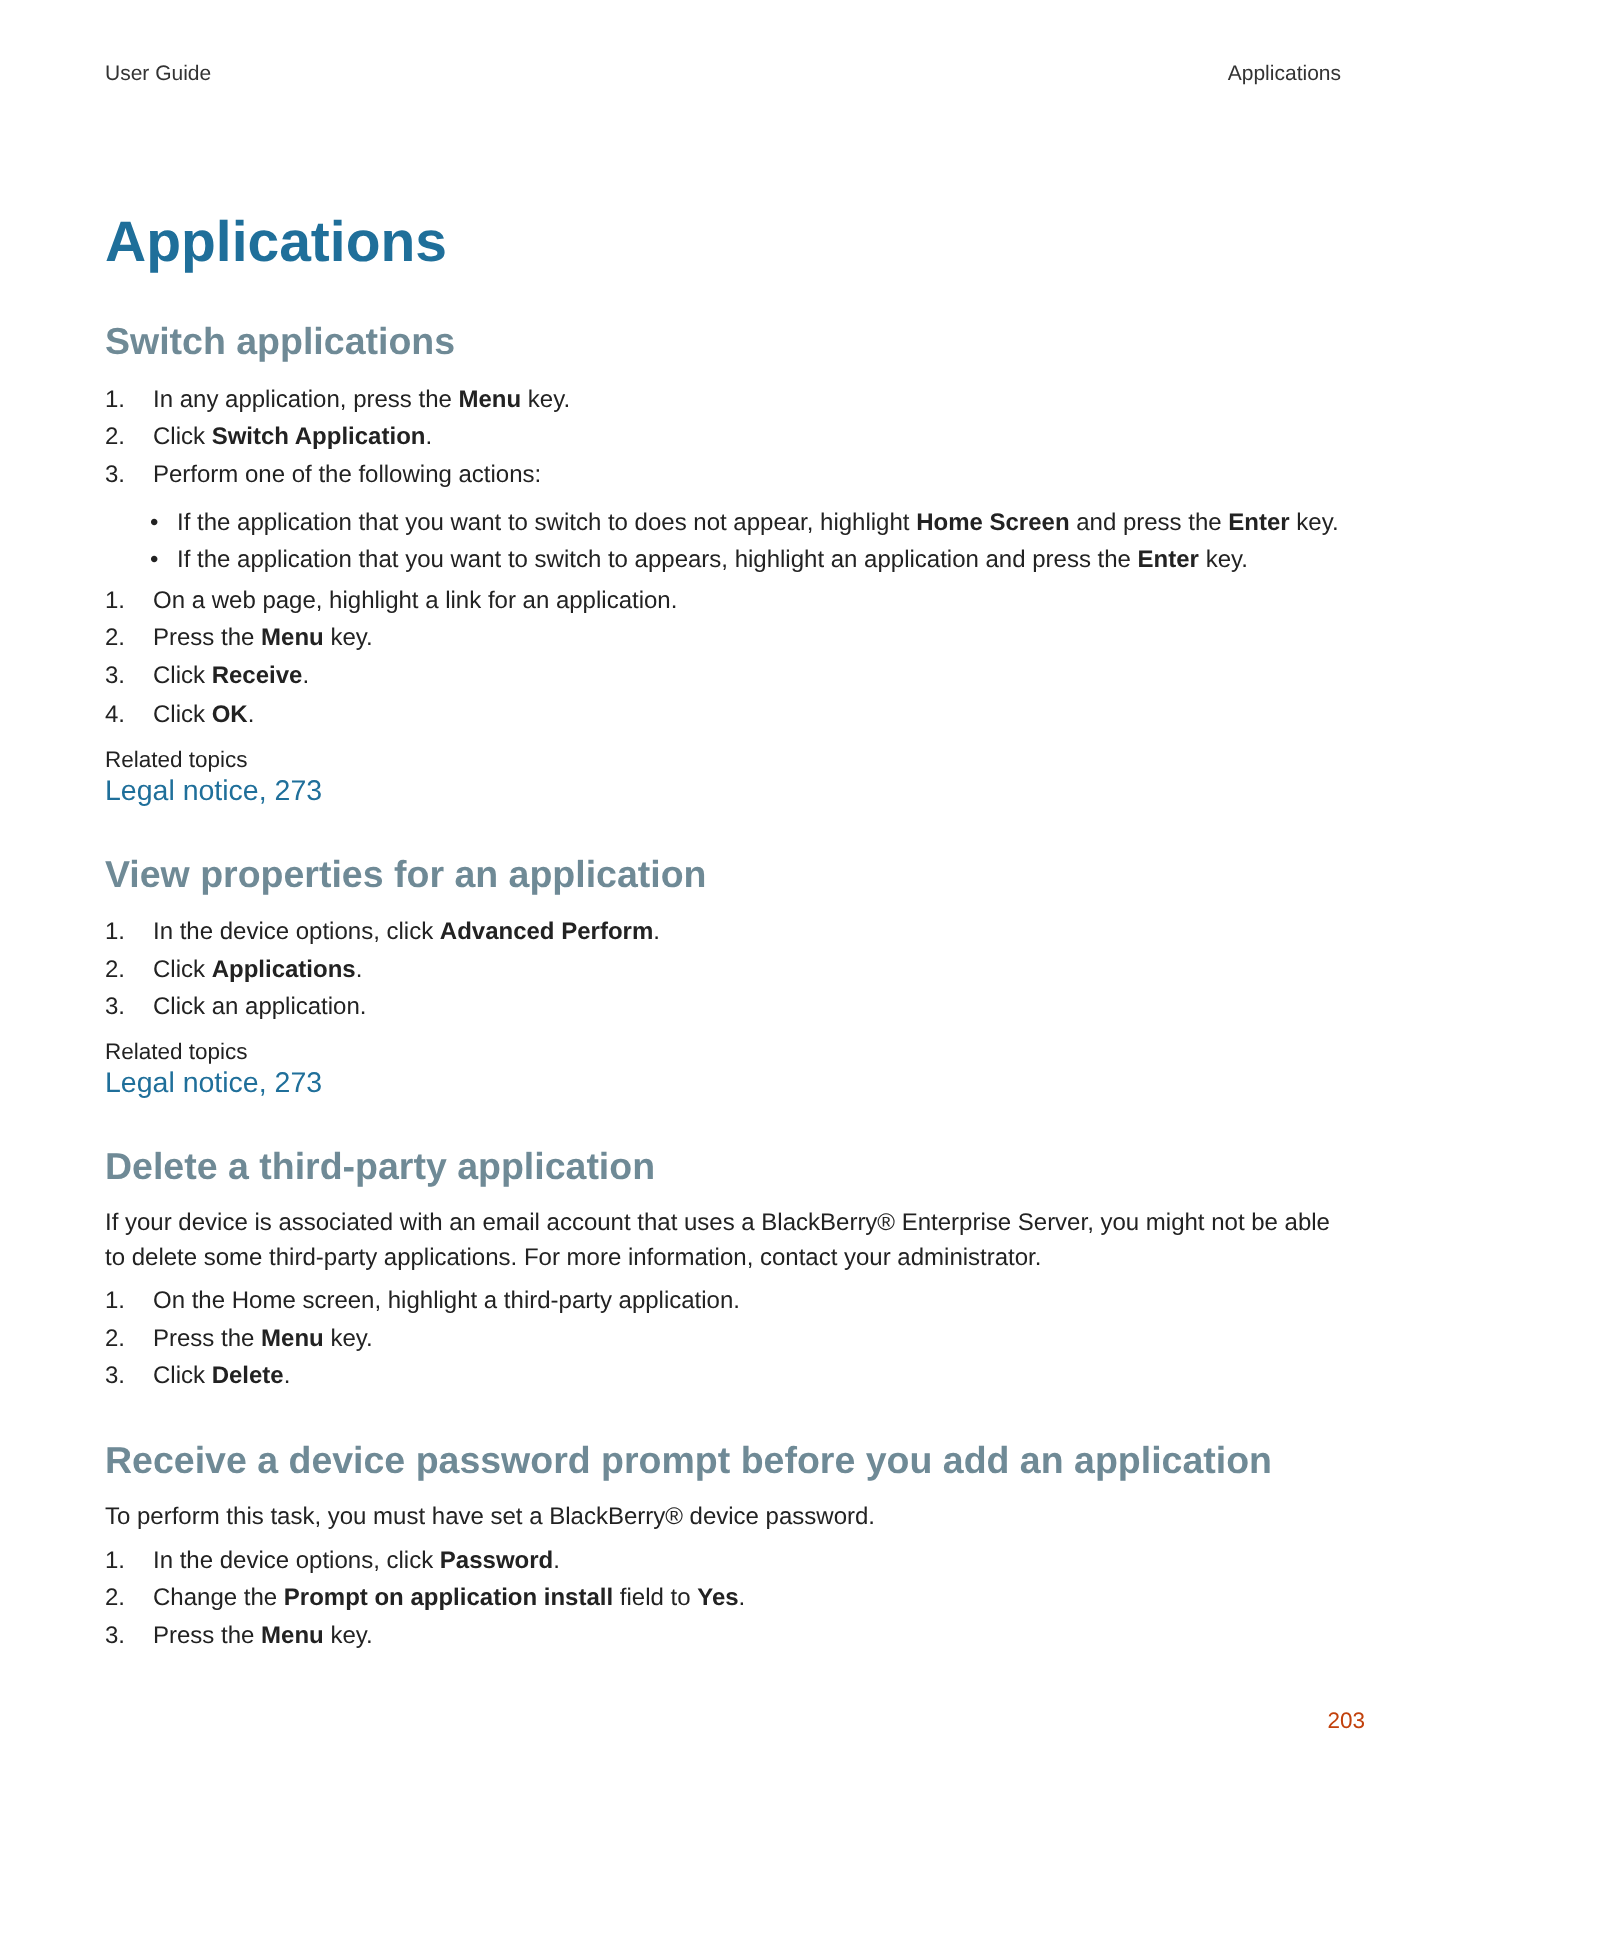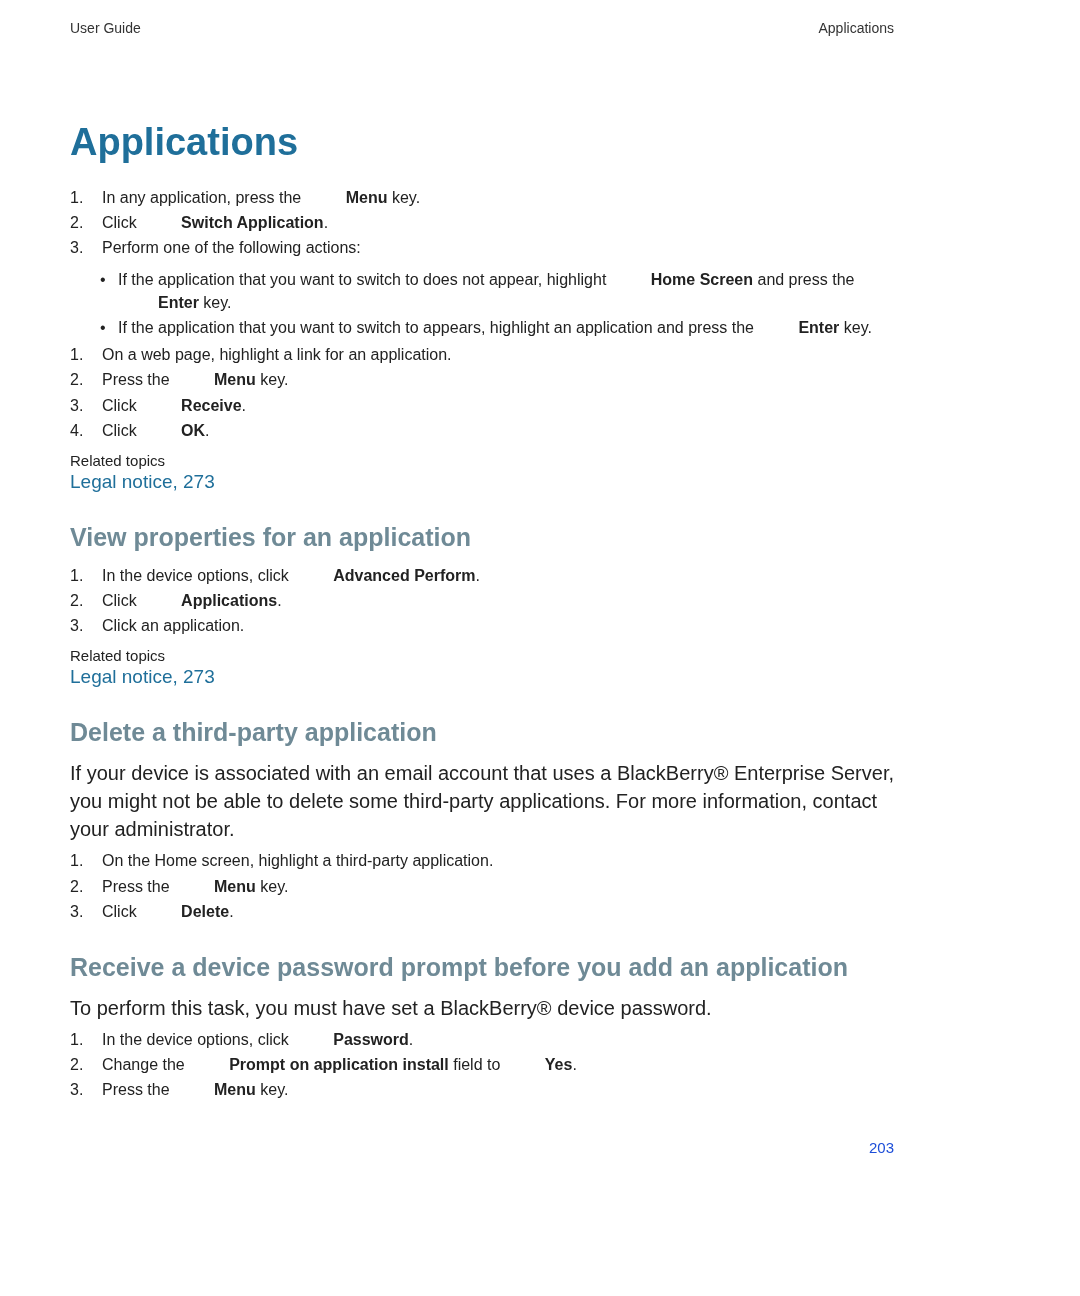--- a/index.html
+++ b/index.html
@@ -8,21 +8,21 @@
     background: #fff;
     width: 1080px;
     font-family: "Segoe UI", "Myriad Pro", "Helvetica Neue", Arial, sans-serif;
     color: #222;
   }
   .page {
     position: relative;
     box-sizing: border-box;
     width: 964px;
     min-height: 1296px;
-    padding: 20px 70px 60px 70px;
+    padding: 40px 70px 60px 70px;
   }
   .running-head {
     display: flex;
     justify-content: space-between;
     font-size: 14px;
     color: #333;
     margin-bottom: 85px;
   }
   h1.chapter {
     color: #1f6f9a;
@@ -30,21 +30,21 @@
     font-size: 38px;
     margin: 0 0 22px 0;
   }
   h2.section {
     color: #6f8a96;
     font-weight: 700;
     font-size: 25px;
     margin: 30px 0 12px 0;
   }
   p.body {
-    font-size: 20px;
+    font-size: 16px;
     line-height: 1.4;
     margin: 6px 0;
   }
   ol.num {
     list-style: none;
     counter-reset: item;
     padding: 0;
     margin: 4px 0 8px 0;
   }
   ol.num > li {
@@ -83,40 +83,40 @@
     font-size: 15px;
     margin: 10px 0 2px 0;
   }
   a.related-link {
     color: #1f6f9a;
     text-decoration: none;
     font-size: 19px;
   }
   .pageno {
     position: absolute;
-    right: 70px;
+    right: 54px;
     bottom: 140px;
     font-size: 15px;
-    color: #1d4ed8;
+    color: #c2410c;
     text-align: center;
   }
-  b { font-weight: 700; margin-left: 40px; }
+  b { font-weight: 700; }
 </style>
 </head>
 <body>
 
 <div class="page">
   <div class="running-head">
     <span>User Guide</span>
     <span>Applications</span>
   </div>
 
   <h1 class="chapter">Applications</h1>
 
-  <div id="sections"><ol class="num">
+  <div id="sections"><h2 class="section">Switch applications</h2><ol class="num">
         <li>In any application, press the <b>Menu</b> key.</li>
         <li>Click <b>Switch Application</b>.</li>
         <li>Perform one of the following actions:</li>
       </ol><ul class="bullets">
         <li>If the application that you want to switch to does not appear, highlight <b>Home Screen</b> and press the <b>Enter</b> key.</li>
         <li>If the application that you want to switch to appears, highlight an application and press the <b>Enter</b> key.</li>
       </ul><ol class="num">
         <li>On a web page, highlight a link for an application.</li>
         <li>Press the <b>Menu</b> key.</li>
         <li>Click <b>Receive</b>.</li>

